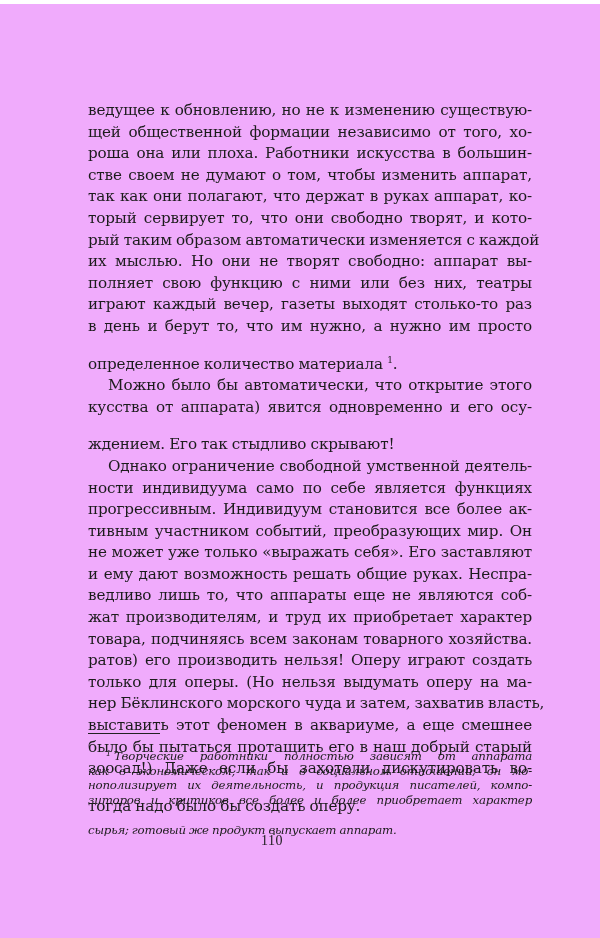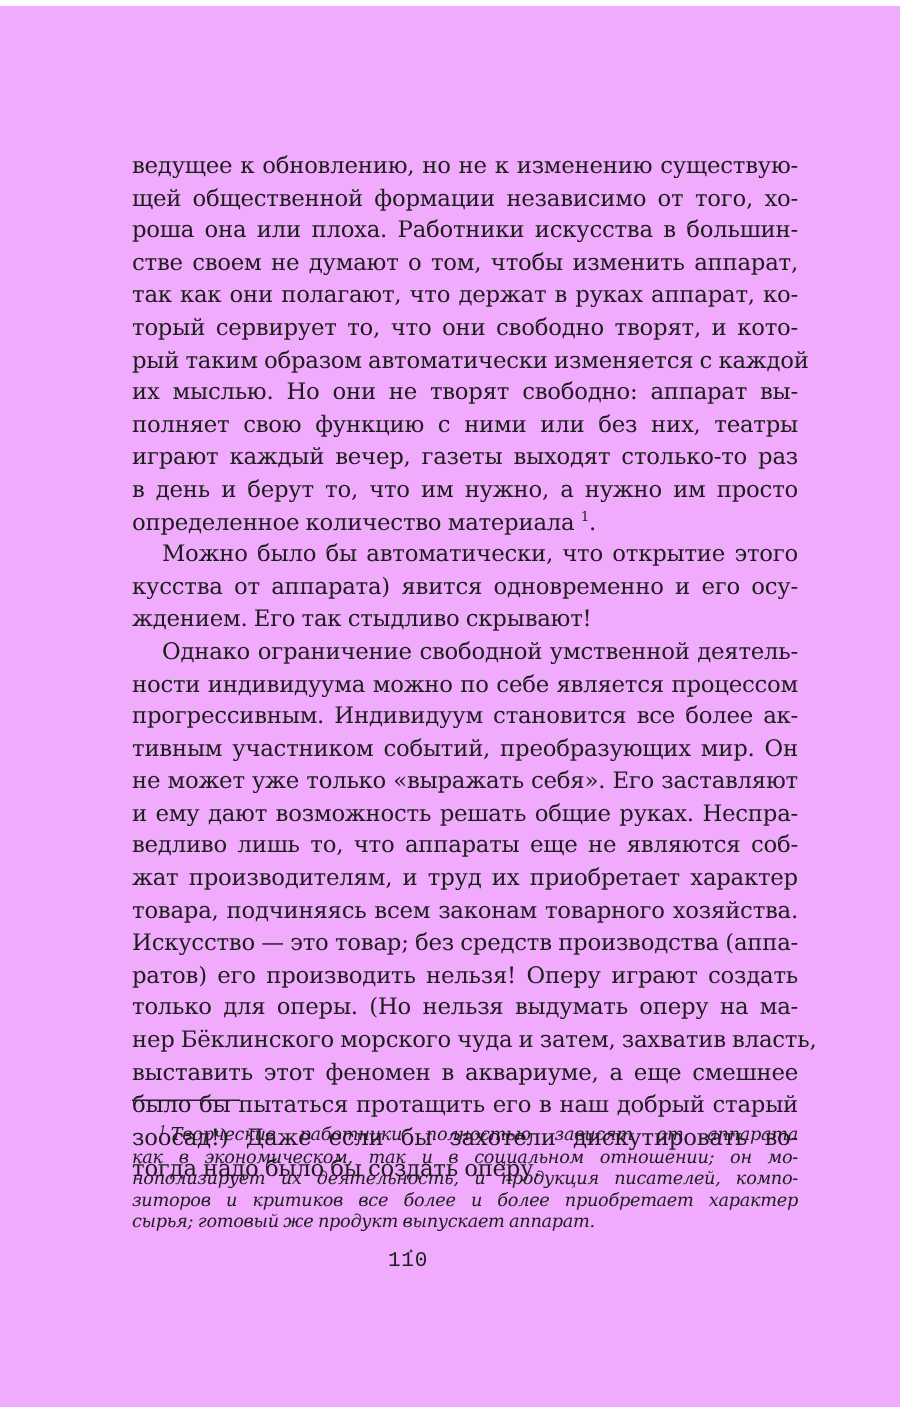--- a/index.html
+++ b/index.html
@@ -33,20 +33,21 @@
     display: block;
     white-space: nowrap;
     text-align: justify;
     text-align-last: justify;
     height: 21.6px;
     letter-spacing: -0.15px;
     word-spacing: -0.5px;
   }
   .line.last {
     text-align-last: left;
+    margin-top: 16px;
   }
   .line.indent {
     padding-left: 20px;
   }
   .fnref {
     font-size: 9px;
     vertical-align: 6px;
     line-height: 0;
   }
   .rule {
@@ -80,21 +81,21 @@
     vertical-align: 4px;
     line-height: 0;
     margin-right: 3px;
   }
   .page-number {
     position: absolute;
     left: 0;
     width: 544px;
     top: 829px;
     text-align: center;
-    font-family: Liberation Mono, monospace;
+    font-family: Liberation Serif, serif;
     font-size: 14px;
     color: #1c1c1c;
     letter-spacing: 0.5px;
   }
   .speck {
     position: absolute;
     left: 273px;
     top: 829px;
     width: 2px; height: 2px;
     background: #444;
@@ -124,29 +125,28 @@
     </div>
 
     <div>
       <span class="line indent">Можно было бы автоматически, что открытие этого</span>
       <span class="line">кусства от аппарата) явится одновременно и его осу-</span>
       <span class="line last">ждением. Его так стыдливо скрывают!</span>
     </div>
 
     <div>
       <span class="line indent">Однако ограничение свободной умственной деятель-</span>
-      <span class="line">ности индивидуума можно по себе является процессом</span>
+      <span class="line">ности индивидуума само по себе является функциях</span>
       <span class="line">прогрессивным. Индивидуум становится все более ак-</span>
       <span class="line">тивным участником событий, преобразующих мир. Он</span>
       <span class="line">не может уже только «выражать себя». Его заставляют</span>
       <span class="line">и ему дают возможность решать общие руках. Неспра-</span>
       <span class="line">ведливо лишь то, что аппараты еще не являются соб-</span>
       <span class="line">жат производителям, и труд их приобретает характер</span>
       <span class="line">товара, подчиняясь всем законам товарного хозяйства.</span>
-      <span class="line">Искусство — это товар; без средств производства (аппа-</span>
       <span class="line">ратов) его производить нельзя! Оперу играют создать</span>
       <span class="line">только для оперы. (Но нельзя выдумать оперу на ма-</span>
       <span class="line">нер Бёклинского морского чуда и затем, захватив власть,</span>
       <span class="line">выставить этот феномен в аквариуме, а еще смешнее</span>
       <span class="line">было бы пытаться протащить его в наш добрый старый</span>
       <span class="line">зоосад!) Даже если бы захотели дискутировать во-</span>
       <span class="line last">тогда надо было бы создать оперу.</span>
     </div>
   </div>
 

